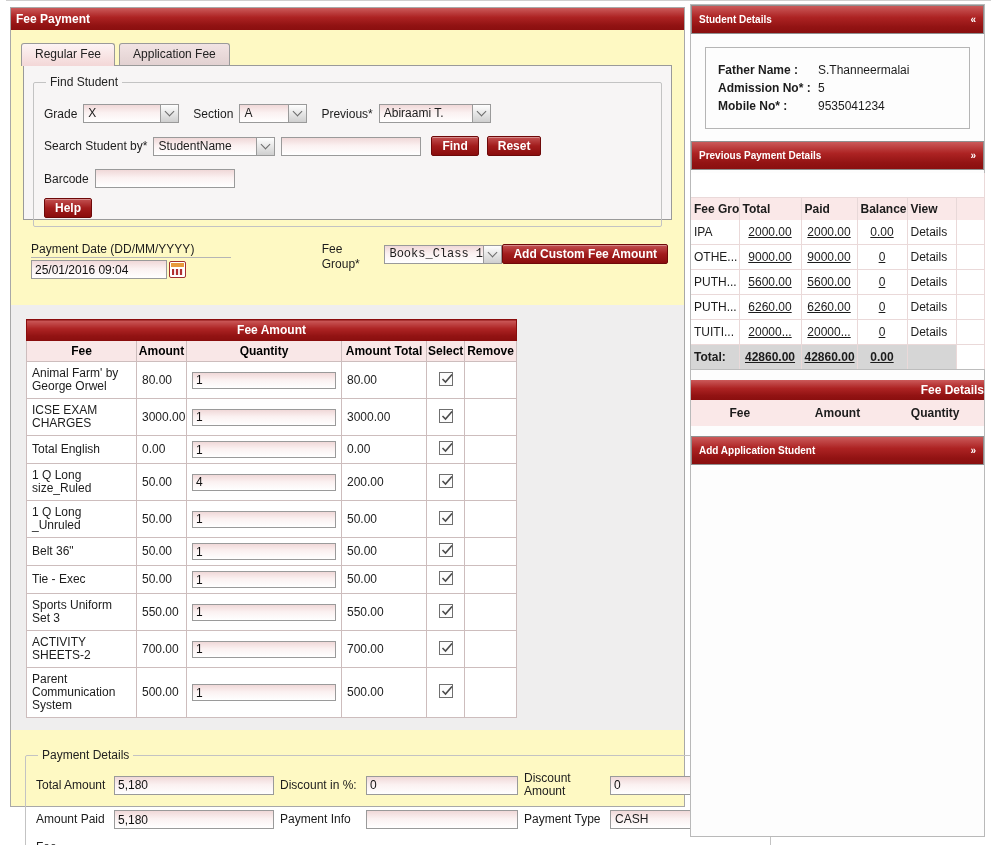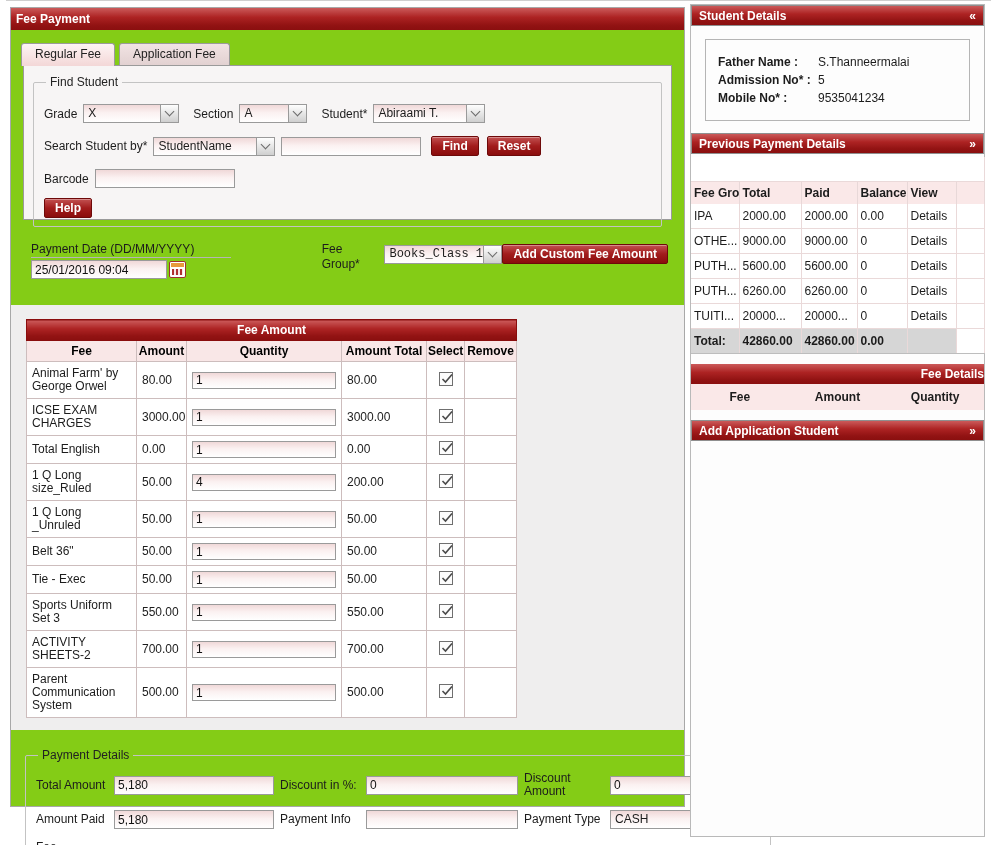--- a/index.html
+++ b/index.html
@@ -47,21 +47,21 @@
   }
   .checkbox {
     display:inline-block; width:14px; height:14px; position:relative;
     border:1px solid #6f6f6f; background:#fcfcfc;
   }
   .checkbox svg { position:absolute; left:0; top:0; }
 
   
   .main-panel {
     position:absolute; left:10px; top:7px; width:675px; height:800px;
-    background:#84cc16; border:1px solid #a8a8a8;
+    background:#fef9c3; border:1px solid #a8a8a8;
   }
   .main-header { height:22px; line-height:22px; padding-left:5px; color:#fff; font-weight:bold; font-size:12px; }
 
   .tabs { display:flex; gap:4px; margin:13px 0 0 10px; position:relative; z-index:2; }
   .tab {
     height:22px; line-height:21px; padding:0 13px; font-size:12px; color:#222;
     border:1px solid #9a9a9a; border-bottom:none; border-radius:3px 3px 0 0;
     background:linear-gradient(180deg,#f1e3e3 0%,#e2d1d1 100%); cursor:pointer;
   }
   .tab.active { background:linear-gradient(180deg,#fdf4f4 0%,#f3d7d7 100%); margin-bottom:-1px; height:23px; }
@@ -107,36 +107,36 @@
   .pd-grid .textbox { width:100%; }
   .pd-grid .fee-desc-input { width:130px; }
   .pd-grid .selectbox { width:140px; }
 
   
   .right-panel {
     position:absolute; left:690px; top:4px; width:295px; height:833px;
     background:#fdfdfd; border:1px solid #b9b9b9;
   }
   .section-bar {
-    height:21px; display:flex; align-items:center; padding:0 7px;
-    color:#fff; font-weight:bold; font-size:12px; border:1px solid #8f8f8f;
+    height:29px; display:flex; align-items:center; padding:0 7px;
+    color:#fff; font-weight:bold; font-size:10px; border:1px solid #8f8f8f;
     cursor:pointer;
   }
   .section-bar .chev { margin-left:auto; font-weight:bold; }
   .student-box { margin:13px 14px 12px; border:1px solid #b5b5b5; padding:11px 12px; background:#fdfdfd; }
   .sd-row { display:flex; margin:4px 0; font-size:12px; }
   .sd-label { width:100px; font-weight:bold; flex:none; }
 
   .acad-table { width:100%; border-collapse:collapse; table-layout:fixed; margin-top:3px; }
   .acad-table .band td { color:#fff; font-weight:bold; text-align:center; height:21px; font-size:12px; }
   .acad-table th { background:#fae8e8; font-weight:bold; font-size:12px; text-align:left; padding:4px 3px; border-right:1px solid #e8d8d8; }
   .acad-table td { font-size:12px; padding:5px 3px; border-bottom:1px solid #ead9d9; border-right:1px solid #ead9d9; background:#fff; }
   .a-group { width:48px; white-space:nowrap; overflow:hidden; }
   .a-total { width:62px; } .a-paid { width:56px; } .a-bal { width:50px; } .a-view { width:49px; } .a-empty { width:28px; }
-  .a-num { text-align:left; white-space:nowrap; overflow:hidden; }
+  .a-num { text-align:center; white-space:nowrap; overflow:hidden;text-decoration:underline; }
   .total-row td { background:#d6d6d6; font-weight:bold; border-bottom:1px solid #bdbdbd; }
   .total-row td.a-empty { background:#fff; }
 
   .fd-block { margin-top:10px; }
   .fd-band { height:20px; line-height:21px; text-align:right; color:#fff; font-weight:bold; font-size:12px; }
   .fd-cols { display:grid; grid-template-columns:1fr 1fr 1fr; background:#fae8e8; font-weight:bold; font-size:12px; padding:6px 0; text-align:center; }
   .add-bar { margin-top:10px; }
 </style>
 </head>
 <body>
@@ -161,21 +161,21 @@
         <label>Grade</label>
         <div class="selectbox" style="width:96px;">
           <span class="sel-val">X</span>
           <span class="sel-arrow"></span>
         </div>
         <label style="margin-left:14px;">Section</label>
         <div class="selectbox" style="width:68px;">
           <span class="sel-val">A</span>
           <span class="sel-arrow"></span>
         </div>
-        <label style="margin-left:14px;">Student*</label>
+        <label style="margin-left:14px;">Previous*</label>
         <div class="selectbox" style="width:112px;">
           <span class="sel-val">Abiraami T.</span>
           <span class="sel-arrow"></span>
         </div>
       </div>
 
       <div class="frow">
         <label>Search Student by*</label>
         <div class="selectbox" style="width:122px;">
           <span class="sel-val">StudentName</span>

